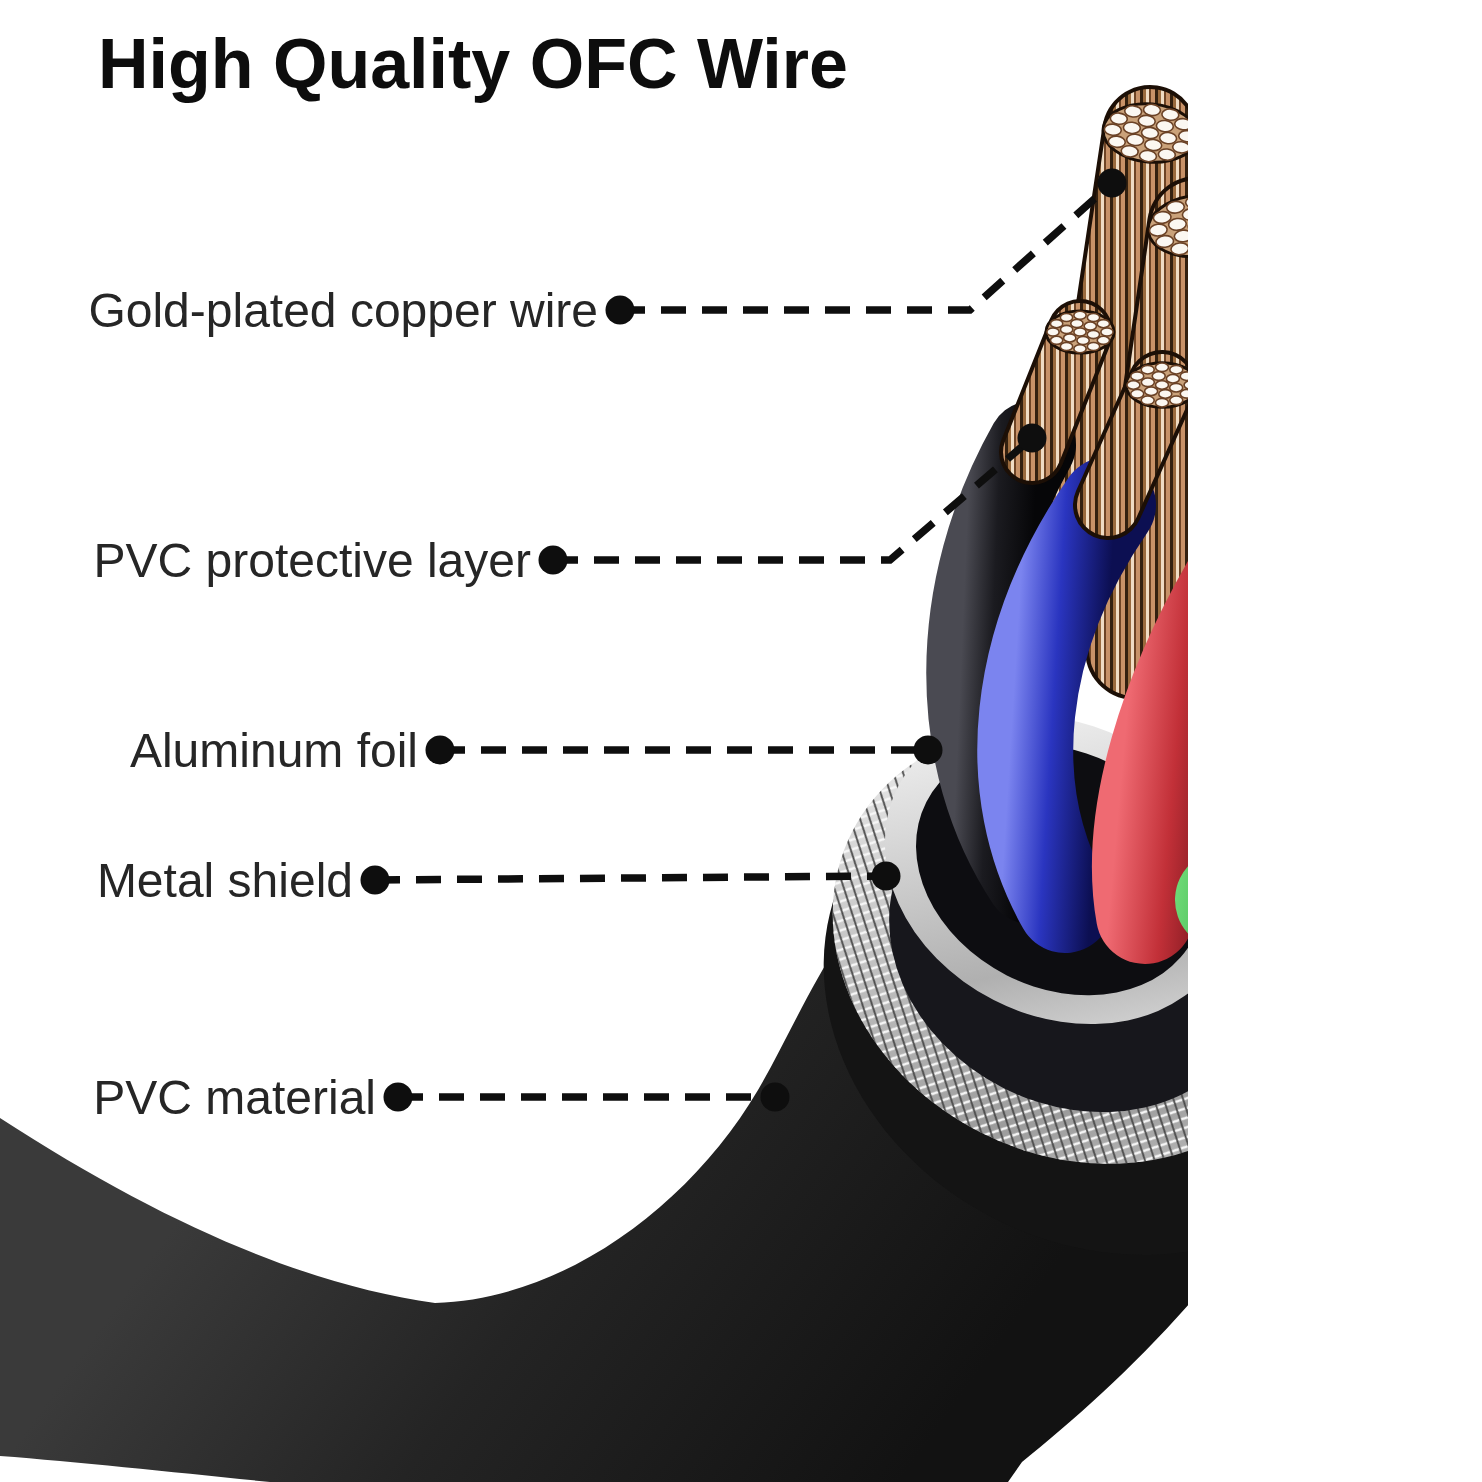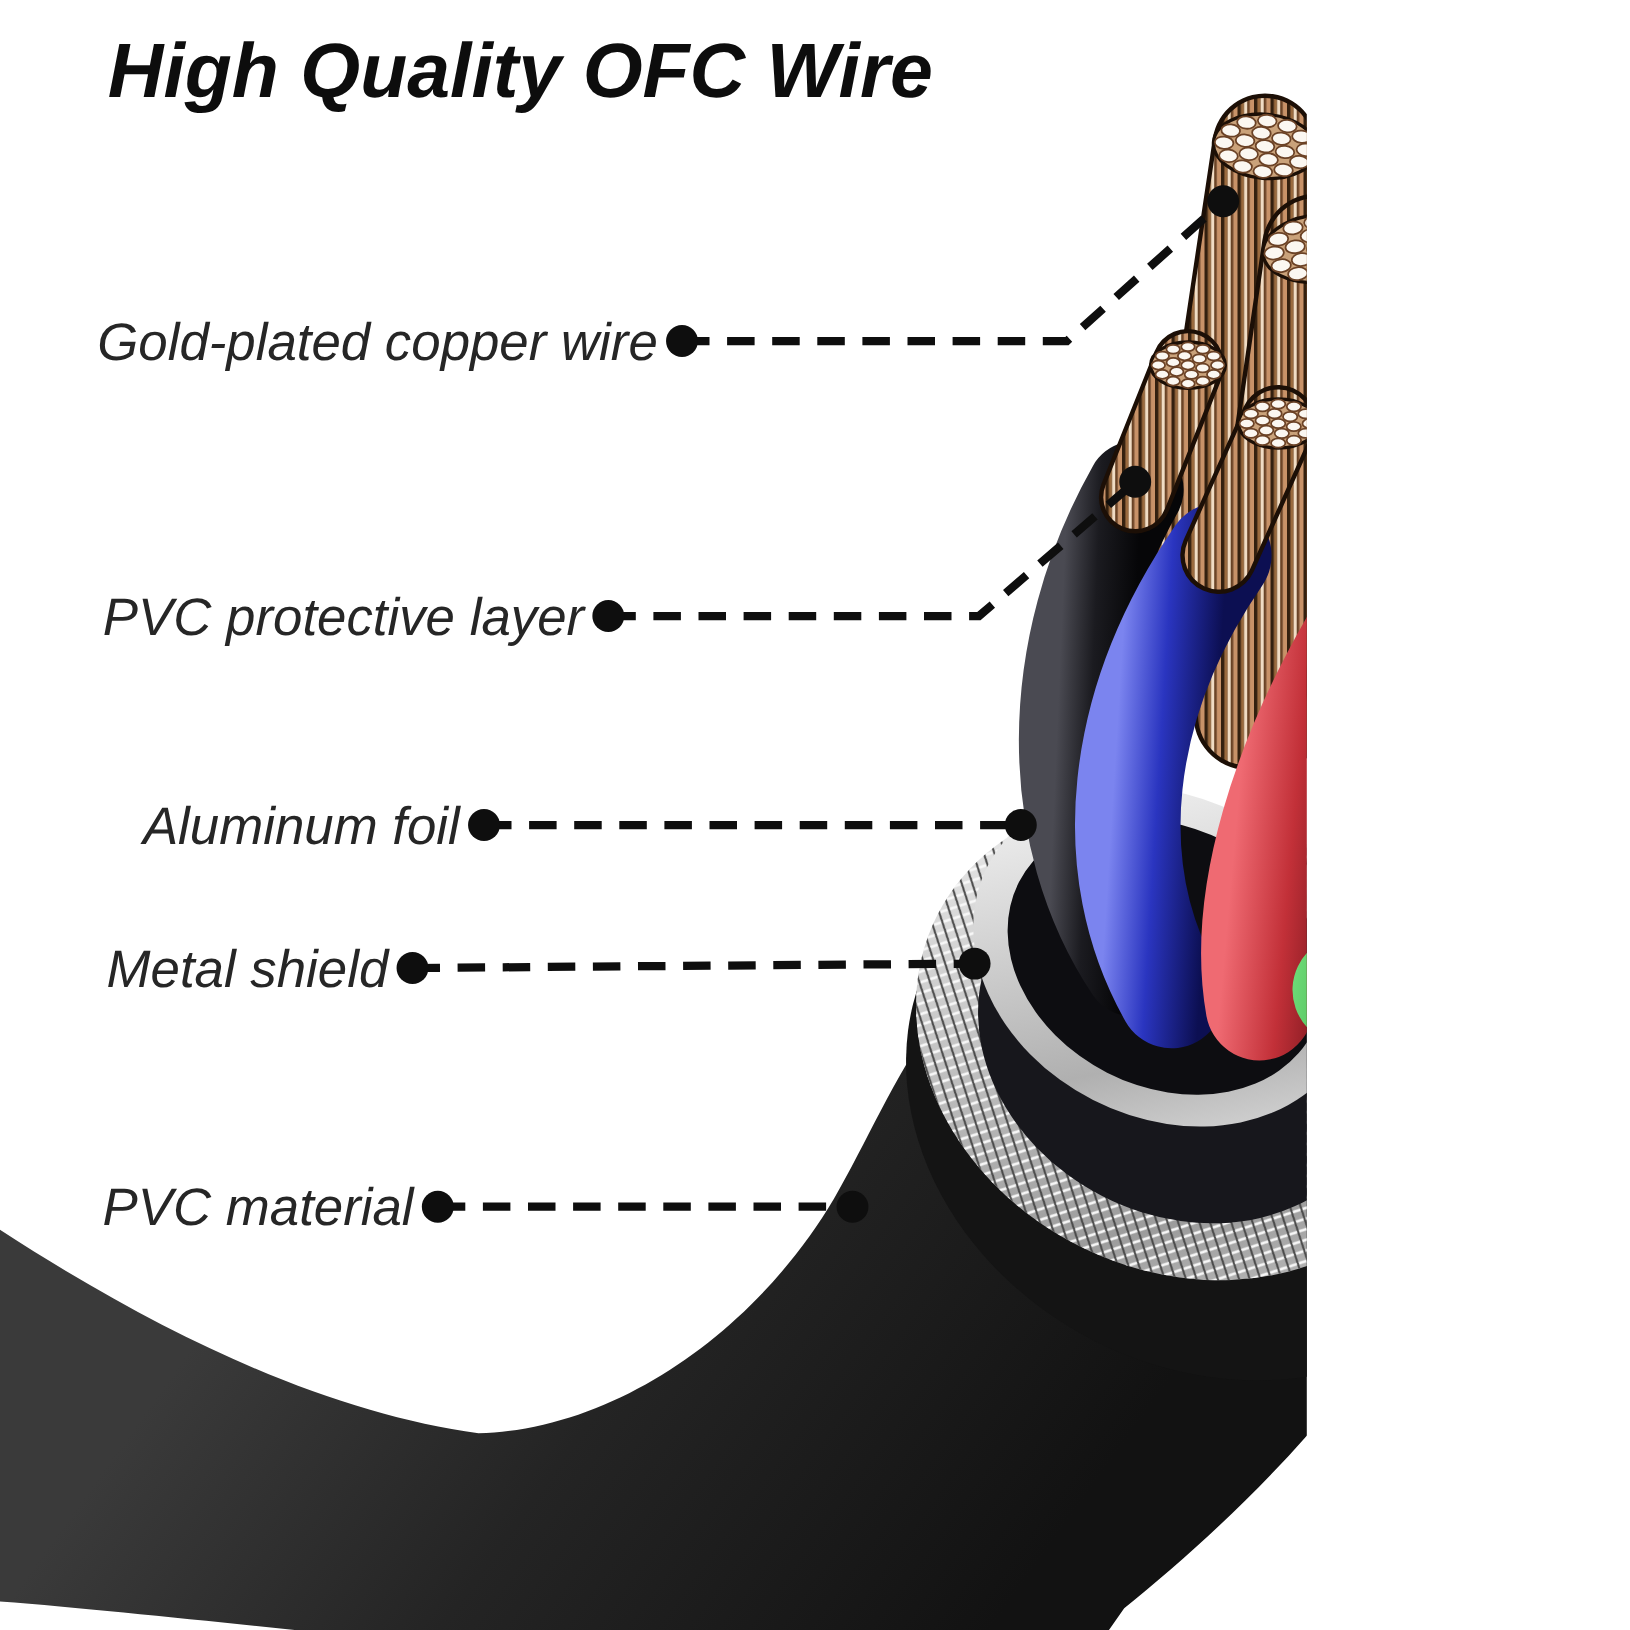--- a/index.html
+++ b/index.html
@@ -1,16 +1,16 @@
 <!DOCTYPE html>
 <html><head>
 <meta charset="utf-8">
 <style>
   html,body{margin:0;padding:0;background:#ffffff;}
-  .stage{position:relative;width:1188px;height:1482px;background:#ffffff;overflow:hidden;font-style:italic;}
+  .stage{position:relative;width:1188px;height:1482px;background:#ffffff;overflow:hidden;}
   svg{display:block;}
   .title-text{font-family:"Liberation Sans",sans-serif;font-weight:bold;font-size:70px;fill:#0d0d0d;}
   .lbl{font-family:"Liberation Sans",sans-serif;font-size:48px;fill:#262626;}
 </style>
 </head>
 <body>
 
 <div class="stage">
 <svg id="diagram-svg" width="1482" height="1482" viewBox="0 0 1482 1482">
   <defs id="defs">

